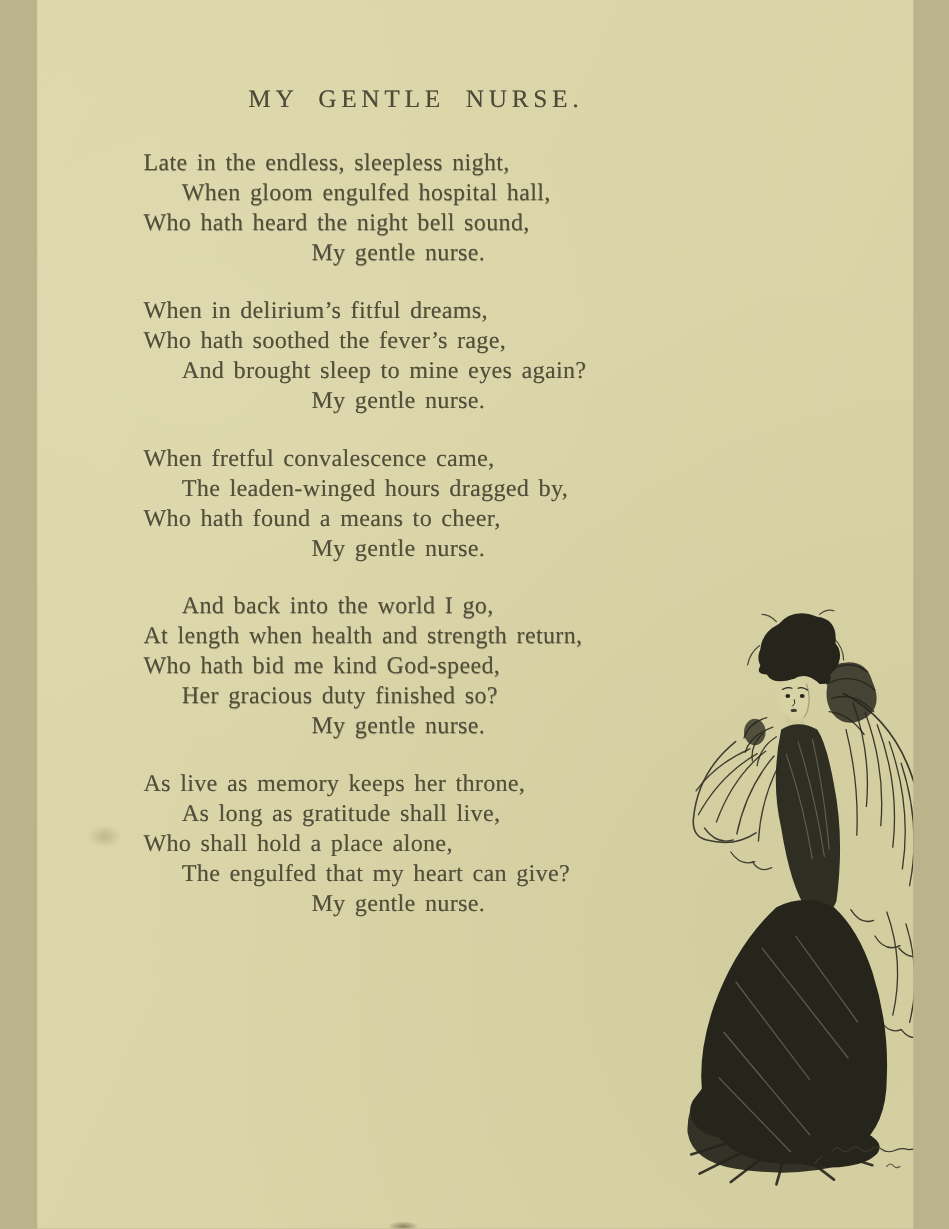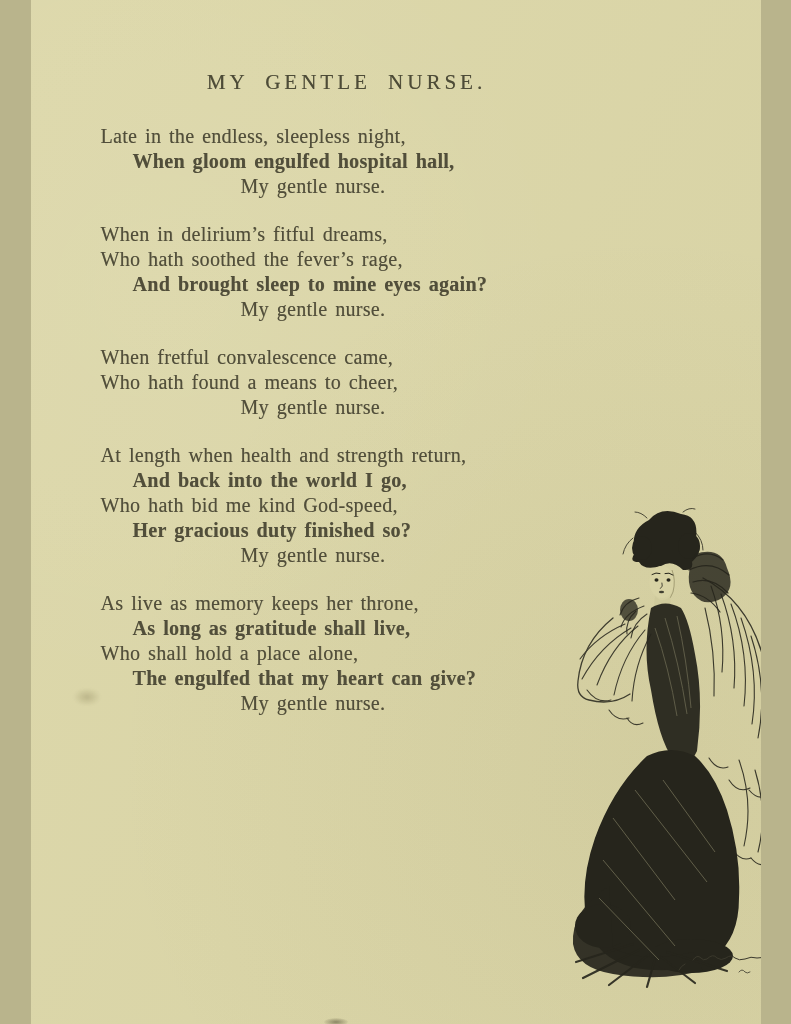--- a/index.html
+++ b/index.html
@@ -17,28 +17,28 @@
     color:#514e3a;
   }
   .title {
     position:absolute; top:70px; left:0; width:632px;
     text-align:center;
     font-size:21px; letter-spacing:4px; word-spacing:8px;
     color:#4d4b37;
     text-shadow:0.3px 0.3px 0.4px rgba(60,58,42,0.45);
   }
   .poem {
-    position:absolute; top:124px; left:70px; width:470px;
+    position:absolute; top:124px; left:89px; width:470px;
     font-size:20px; line-height:25px;
     word-spacing:2.5px; letter-spacing:0.3px;
     text-shadow:0.3px 0.3px 0.4px rgba(60,58,42,0.4);
   }
   .stanza { margin:0 0 23px 0; }
   .line { display:block; white-space:nowrap; }
-  .L1 { padding-left:32px;font-weight:bold; }
+  .L1 { padding-left:32px; }
   .LR { padding-left:140px; }
   .illustration { position:absolute; left:512px; top:458px; width:275px; height:552px; }
   .smudge {
     position:absolute; left:42px; top:688px; width:28px; height:18px;
     background:radial-gradient(ellipse at center, rgba(118,110,68,0.30), transparent 70%);
     filter:blur(1px); border-radius:50%;
   }
   .speck {
     position:absolute; left:766px; top:296px; width:8px; height:5px;
     background:radial-gradient(ellipse at center, rgba(110,104,64,0.45), transparent 75%);
@@ -54,36 +54,38 @@
 <body>
 
 <div class="page">
 
   <div class="title">MY GENTLE NURSE.</div>
 
   <div class="poem">
     <div class="stanza">
       <span class="line L0">Late in the endless, sleepless night,</span>
       <span class="line L1">When gloom engulfed hospital hall,</span>
+      <span class="line L0">Who hath heard the night bell sound,</span>
       <span class="line LR">My gentle nurse.</span>
     </div>
     <div class="stanza">
       <span class="line L0">When in delirium’s fitful dreams,</span>
       <span class="line L0">Who hath soothed the fever’s rage,</span>
       <span class="line L1">And brought sleep to mine eyes again?</span>
       <span class="line LR">My gentle nurse.</span>
     </div>
     <div class="stanza">
       <span class="line L0">When fretful convalescence came,</span>
+      <span class="line L1">The leaden-winged hours dragged by,</span>
       <span class="line L0">Who hath found a means to cheer,</span>
       <span class="line LR">My gentle nurse.</span>
     </div>
     <div class="stanza">
+      <span class="line L1">And back into the world I go,</span>
       <span class="line L0">At length when health and strength return,</span>
-      <span class="line L1">And back into the world I go,</span>
       <span class="line L0">Who hath bid me kind God-speed,</span>
       <span class="line L1">Her gracious duty finished so?</span>
       <span class="line LR">My gentle nurse.</span>
     </div>
     <div class="stanza">
       <span class="line L0">As live as memory keeps her throne,</span>
       <span class="line L1">As long as gratitude shall live,</span>
       <span class="line L0">Who shall hold a place alone,</span>
       <span class="line L1">The engulfed that my heart can give?</span>
       <span class="line LR">My gentle nurse.</span>

